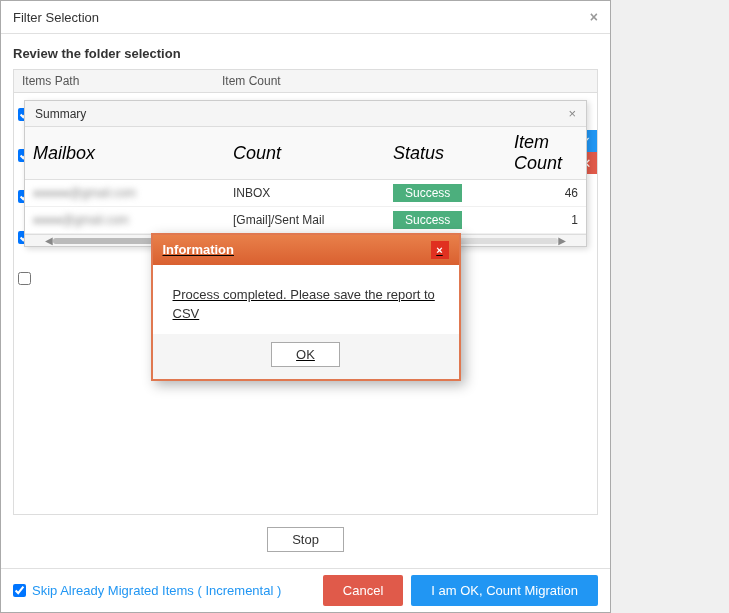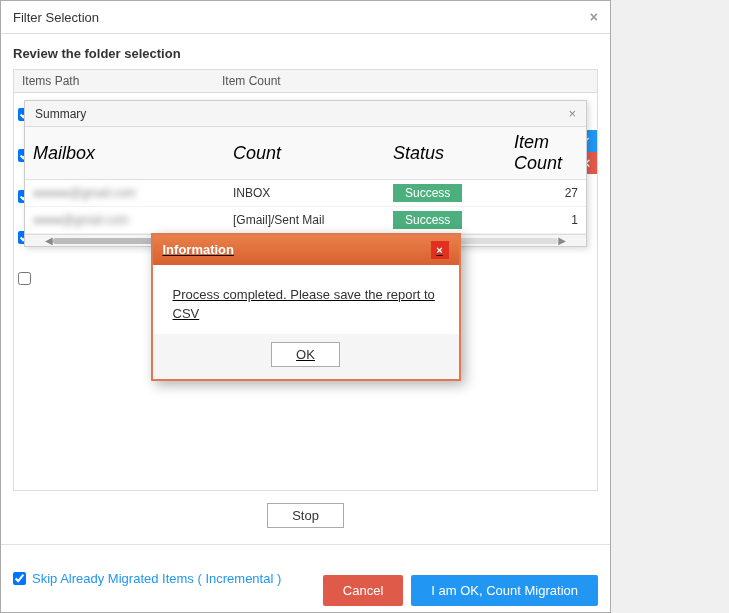--- a/index.html
+++ b/index.html
@@ -213,21 +213,20 @@
       display: flex;
       align-items: center;
       gap: 6px;
       color: #2196f3;
       font-size: 12px;
     }
 
     .action-buttons {
       display: flex;
       gap: 8px;
-      margin-top: 24px;
     }
 
     .btn-cancel {
       padding: 8px 20px;
       background: #e05a4a;
       color: #fff;
       border: none;
       cursor: pointer;
       font-size: 13px;
       border-radius: 2px;
@@ -412,21 +411,21 @@
           </thead>
           <tbody>
             <tr>
               <td class="mailbox-col">
                 <span class="blurred-text">●●●●●@gmail.com</span>
               </td>
               <td class="folder-col">INBOX</td>
               <td class="status-col">
                 <span class="status-success">Success</span>
               </td>
-              <td class="itemcount-col">27</td>
+              <td class="itemcount-col">46</td>
             </tr>
             <tr>
               <td class="mailbox-col">
                 <span class="blurred-text">●●●●@gmail.com</span>
               </td>
               <td class="folder-col">[Gmail]/Sent Mail</td>
               <td class="status-col">
                 <span class="status-success">Success</span>
               </td>
               <td class="itemcount-col">1</td>

